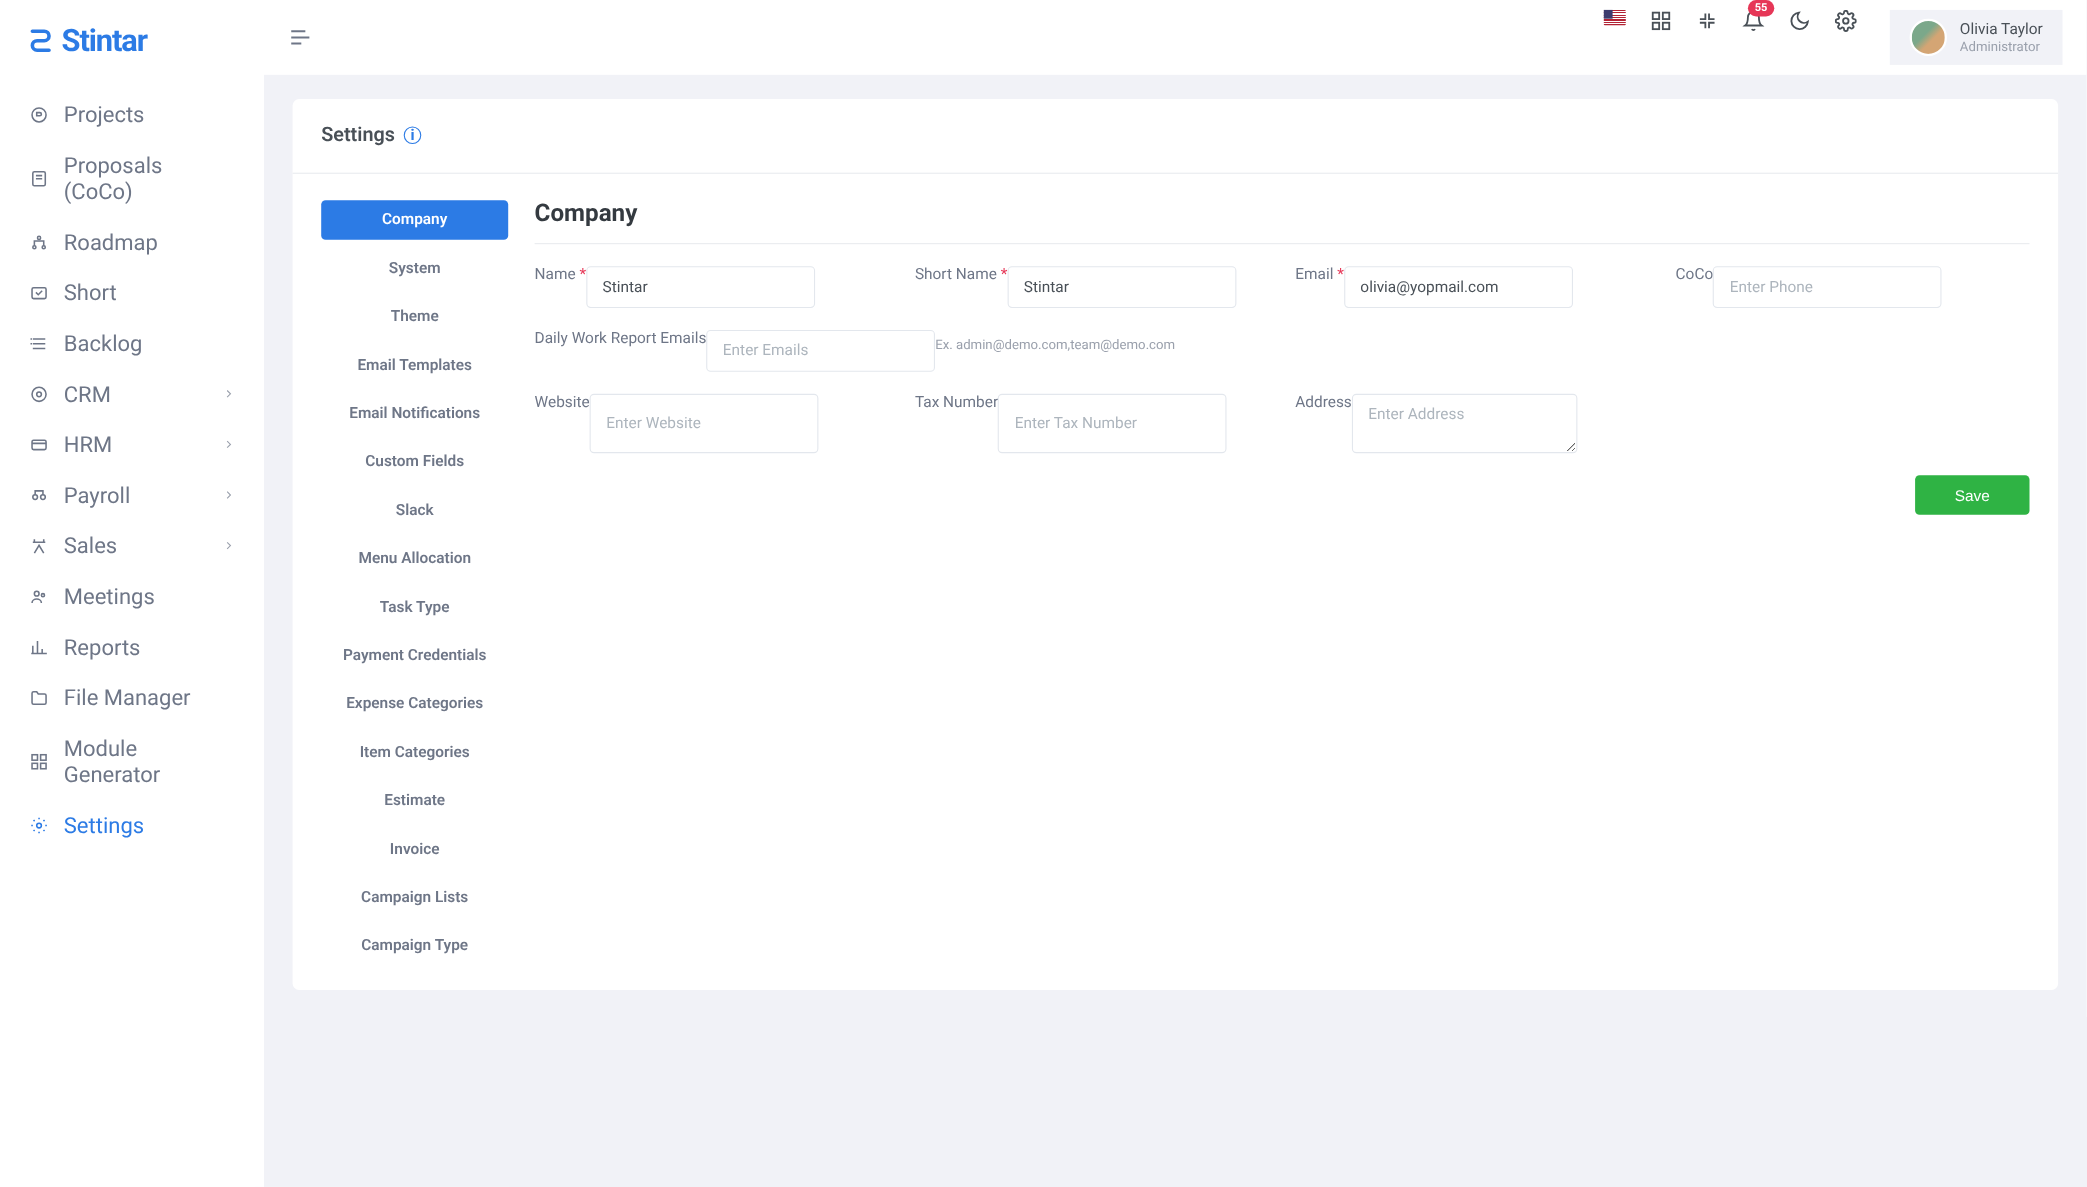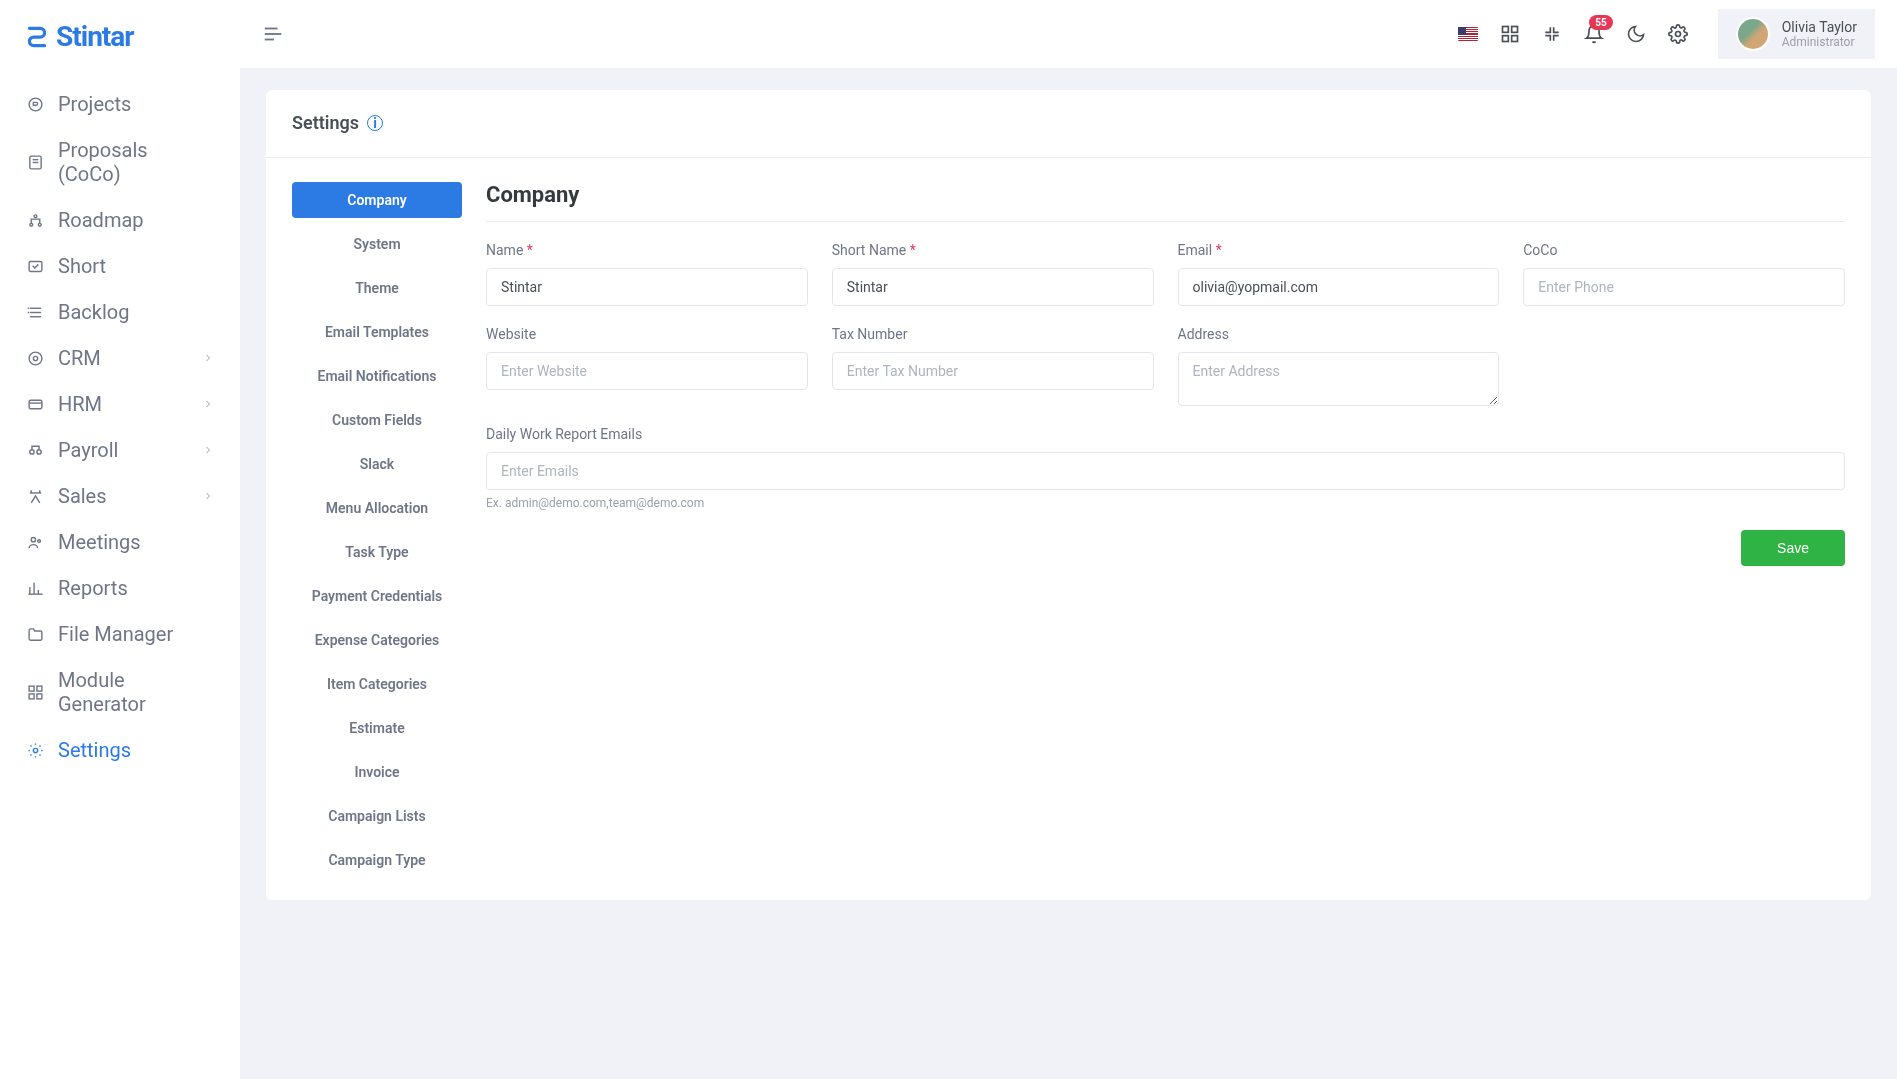--- a/index.html
+++ b/index.html
@@ -9,42 +9,42 @@
     .logo { padding: 0 24px 20px; font-size: 28px; font-weight: 700; color: #2c7be5; letter-spacing: -1px; display: flex; align-items: center; gap: 6px; }
     .nav-list { list-style: none; padding: 8px 12px; }
     .nav-item { display: flex; align-items: center; gap: 14px; padding: 11px 14px; border-radius: 6px; cursor: pointer; color: #6e7687; font-size: 20px; }
     .nav-item.active { color: #2c7be5; }
     .nav-item .icon { width: 18px; height: 18px; display: flex; align-items: center; justify-content: center; flex-shrink: 0; }
     .nav-item .chevron { margin-left: auto; color: #9aa0ac; }
     .main { flex: 1; display: flex; flex-direction: column; }
     .topbar { background: #fff; height: 68px; display: flex; align-items: center; justify-content: space-between; padding: 0 22px; }
     .topbar-left { display: flex; align-items: center; gap: 18px; }
     .hamburger { cursor: pointer; color: #6e7687; }
-    .topbar-right { display: flex; align-items: center; gap: 22px; }
+    .topbar-right { display: flex; align-items: flex-start; gap: 22px; }
     .topbar-icon { cursor: pointer; color: #495057; position: relative; display: flex; align-items: center; justify-content: center; }
     .badge { position: absolute; top: -9px; right: -9px; background: #e63757; color: #fff; font-size: 10px; font-weight: 700; padding: 2px 6px; border-radius: 10px; }
     .flag { width: 20px; height: 14px; background: linear-gradient(to bottom, #b22234 0%, #b22234 7.7%, #fff 7.7%, #fff 15.4%, #b22234 15.4%, #b22234 23.1%, #fff 23.1%, #fff 30.8%, #b22234 30.8%, #b22234 38.5%, #fff 38.5%, #fff 46.2%, #b22234 46.2%, #b22234 53.9%, #fff 53.9%, #fff 61.6%, #b22234 61.6%, #b22234 69.3%, #fff 69.3%, #fff 77%, #b22234 77%, #b22234 84.7%, #fff 84.7%, #fff 92.4%, #b22234 92.4%); position: relative; border-radius: 1px; }
     .flag::before { content: ""; position: absolute; top: 0; left: 0; width: 40%; height: 54%; background: #3c3b6e; }
     .user-block { display: flex; align-items: center; gap: 12px; padding: 8px 18px; background: #f1f2f7; cursor: pointer; margin-left: 8px; }
     .avatar { width: 34px; height: 34px; border-radius: 50%; background: linear-gradient(135deg, #7ba88a 40%, #d4a574 60%); border: 2px solid #fff; }
     .user-name { font-size: 14px; font-weight: 400; color: #495057; }
     .user-role { font-size: 12px; color: #9aa0ac; }
     .content { padding: 22px 26px; flex: 1; }
     .panel { background: #fff; border-radius: 6px; padding: 22px 26px; }
     .page-title { font-size: 18px; font-weight: 600; display: flex; align-items: center; gap: 8px; }
     .info-icon { color: #2c7be5; font-size: 14px; border: 1.5px solid #2c7be5; border-radius: 50%; width: 16px; height: 16px; display: inline-flex; align-items: center; justify-content: center; font-style: normal; font-weight: 700; }
     .divider { border: none; border-top: 1px solid #e9ecef; margin: 24px -26px 24px; }
     .settings-body { display: flex; gap: 24px; }
     .tab-list { width: 170px; display: flex; flex-direction: column; gap: 8px; }
     .tab-item { padding: 10px; text-align: center; font-size: 14px; font-weight: 600; color: #6e7687; cursor: pointer; border-radius: 4px; }
     .tab-item.active { background: #2c7be5; color: #fff; }
     .form-area { flex: 1; }
     .form-title { font-size: 22px; font-weight: 700; color: #343a40; padding-bottom: 14px; border-bottom: 1px solid #e9ecef; margin-bottom: 20px; }
     .form-row { display: flex; gap: 24px; margin-bottom: 20px; }
-    .form-group { flex: 1; display: flex; flex-direction: column; }
+    .form-group { flex: 1; display: flex; flex-direction: row; }
     .form-group.full { flex-basis: 100%; }
     .label { font-size: 14px; color: #6e7687; margin-bottom: 10px; }
     .req { color: #e63757; }
     .input, .textarea { border: 1px solid #e3e7ed; border-radius: 4px; padding: 10px 14px; font-size: 14px; color: #495057; font-family: inherit; }
     .input::placeholder, .textarea::placeholder { color: #adb5bd; }
     .textarea { resize: vertical; min-height: 54px; }
     .hint { font-size: 12px; color: #9aa0ac; margin-top: 6px; }
     .actions { display: flex; justify-content: flex-end; margin-top: 8px; }
     .btn-save { background: #2fb344; color: #fff; border: none; padding: 10px 36px; font-size: 14px; font-weight: 500; border-radius: 4px; cursor: pointer; }
     svg { display: block; }
@@ -324,43 +324,43 @@
                 <label class="label"><span>Email</span> <span class="req">*</span></label>
                 <input class="input" value="olivia@yopmail.com" style="">
               </div>
               <div class="form-group">
                 <label class="label">CoCo</label>
                 <input class="input" placeholder="Enter Phone" style="">
               </div>
             </div>
 
             <div class="form-row">
-              <div class="form-group">
-                <label class="label">Website</label>
-                <input class="input" placeholder="Enter Website" style="">
-              </div>
-              <div class="form-group">
-                <label class="label">Tax Number</label>
-                <input class="input" placeholder="Enter Tax Number" style="">
-              </div>
-              <div class="form-group">
-                <label class="label">Address</label>
-                <textarea class="textarea" placeholder="Enter Address" style=""></textarea>
-              </div>
-              <div class="form-group"></div>
-            </div>
-
-            <div class="form-row">
               <div class="form-group full">
                 <label class="label">Daily Work Report Emails</label>
                 <input class="input" placeholder="Enter Emails" style="">
                 <div class="hint">Ex. admin@demo.com,team@demo.com</div>
               </div>
             </div>
 
+            <div class="form-row">
+              <div class="form-group">
+                <label class="label">Website</label>
+                <input class="input" placeholder="Enter Website" style="">
+              </div>
+              <div class="form-group">
+                <label class="label">Tax Number</label>
+                <input class="input" placeholder="Enter Tax Number" style="">
+              </div>
+              <div class="form-group">
+                <label class="label">Address</label>
+                <textarea class="textarea" placeholder="Enter Address" style=""></textarea>
+              </div>
+              <div class="form-group"></div>
+            </div>
+
             <div class="actions">
               <button class="btn-save">Save</button>
             </div>
           </div>
         </div>
       </div>
     </div>
   </div>
 </div>
 

